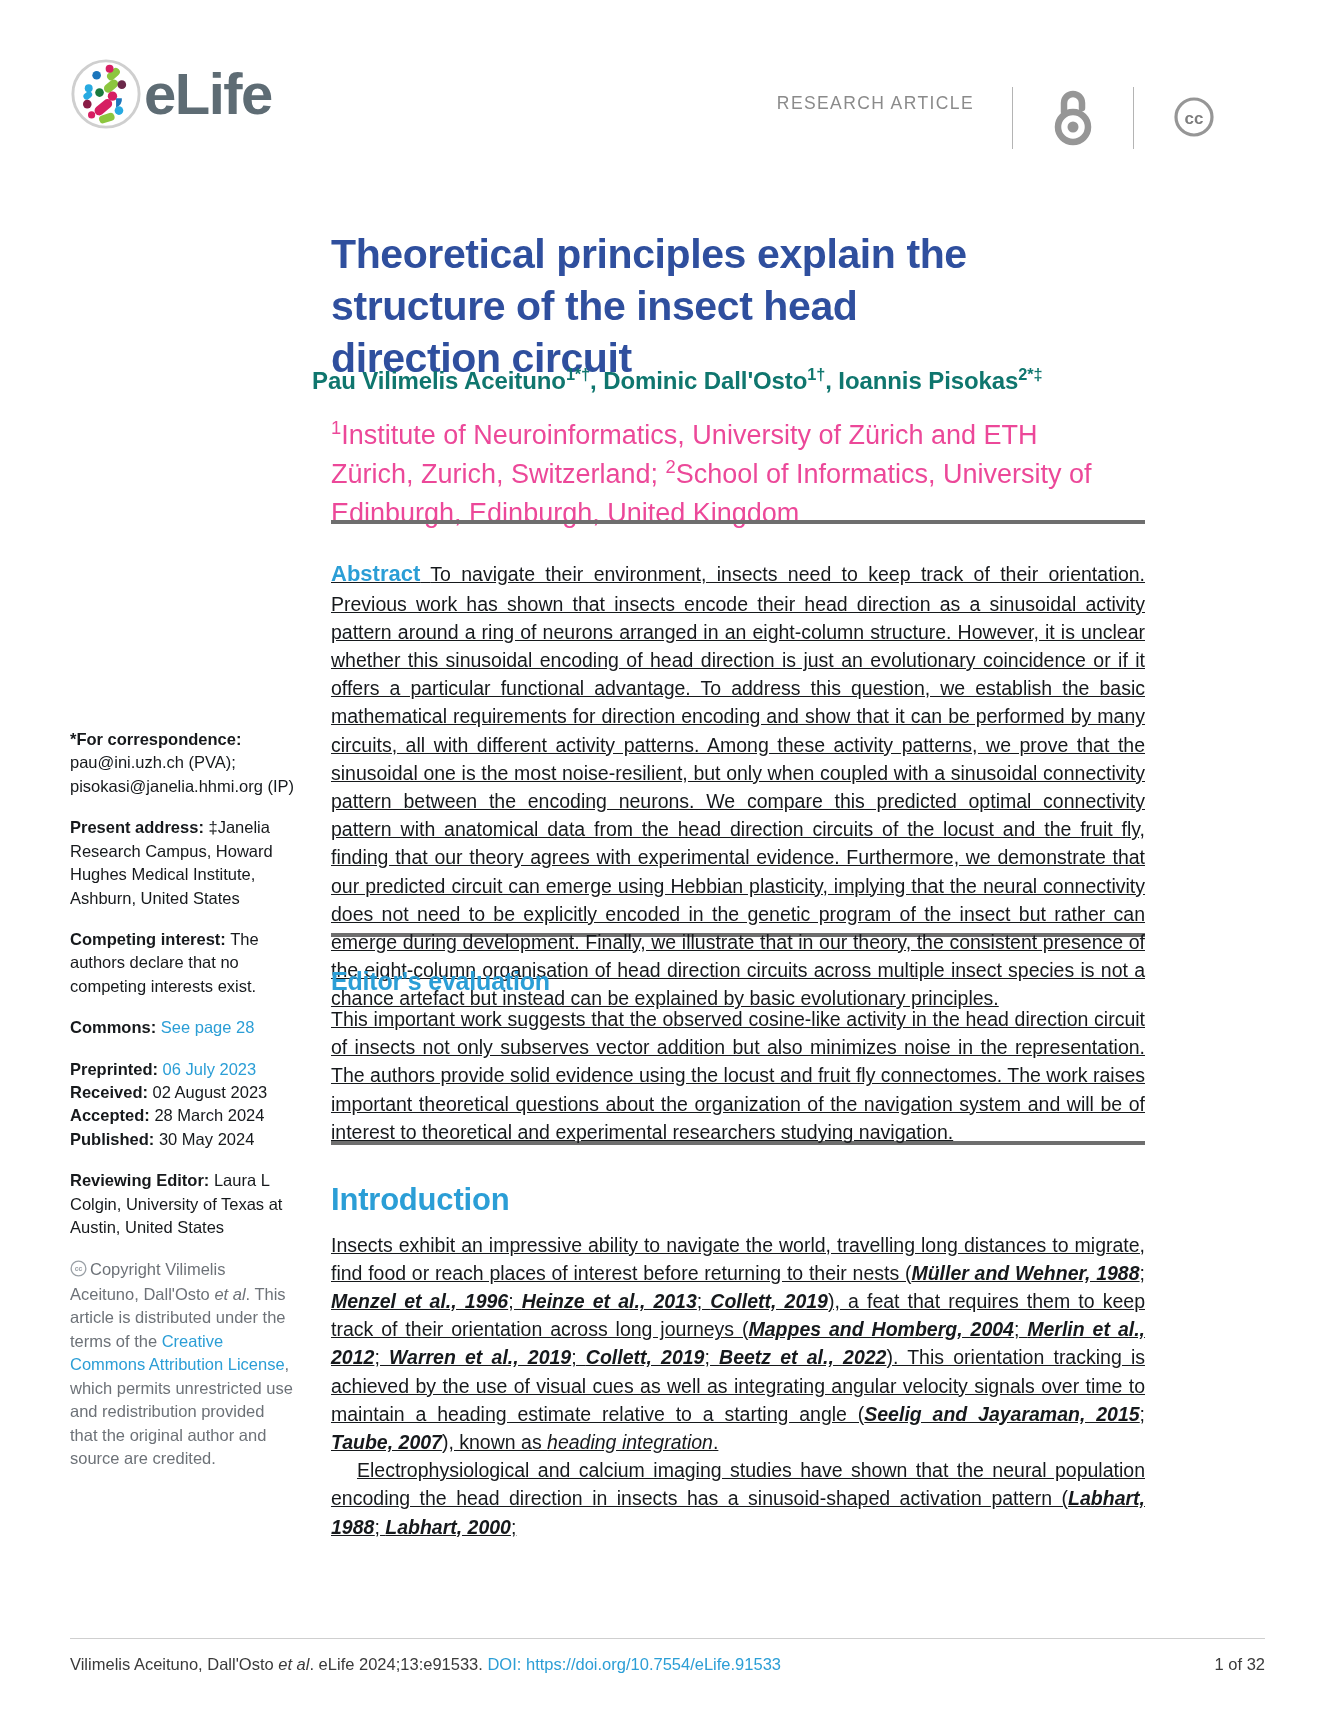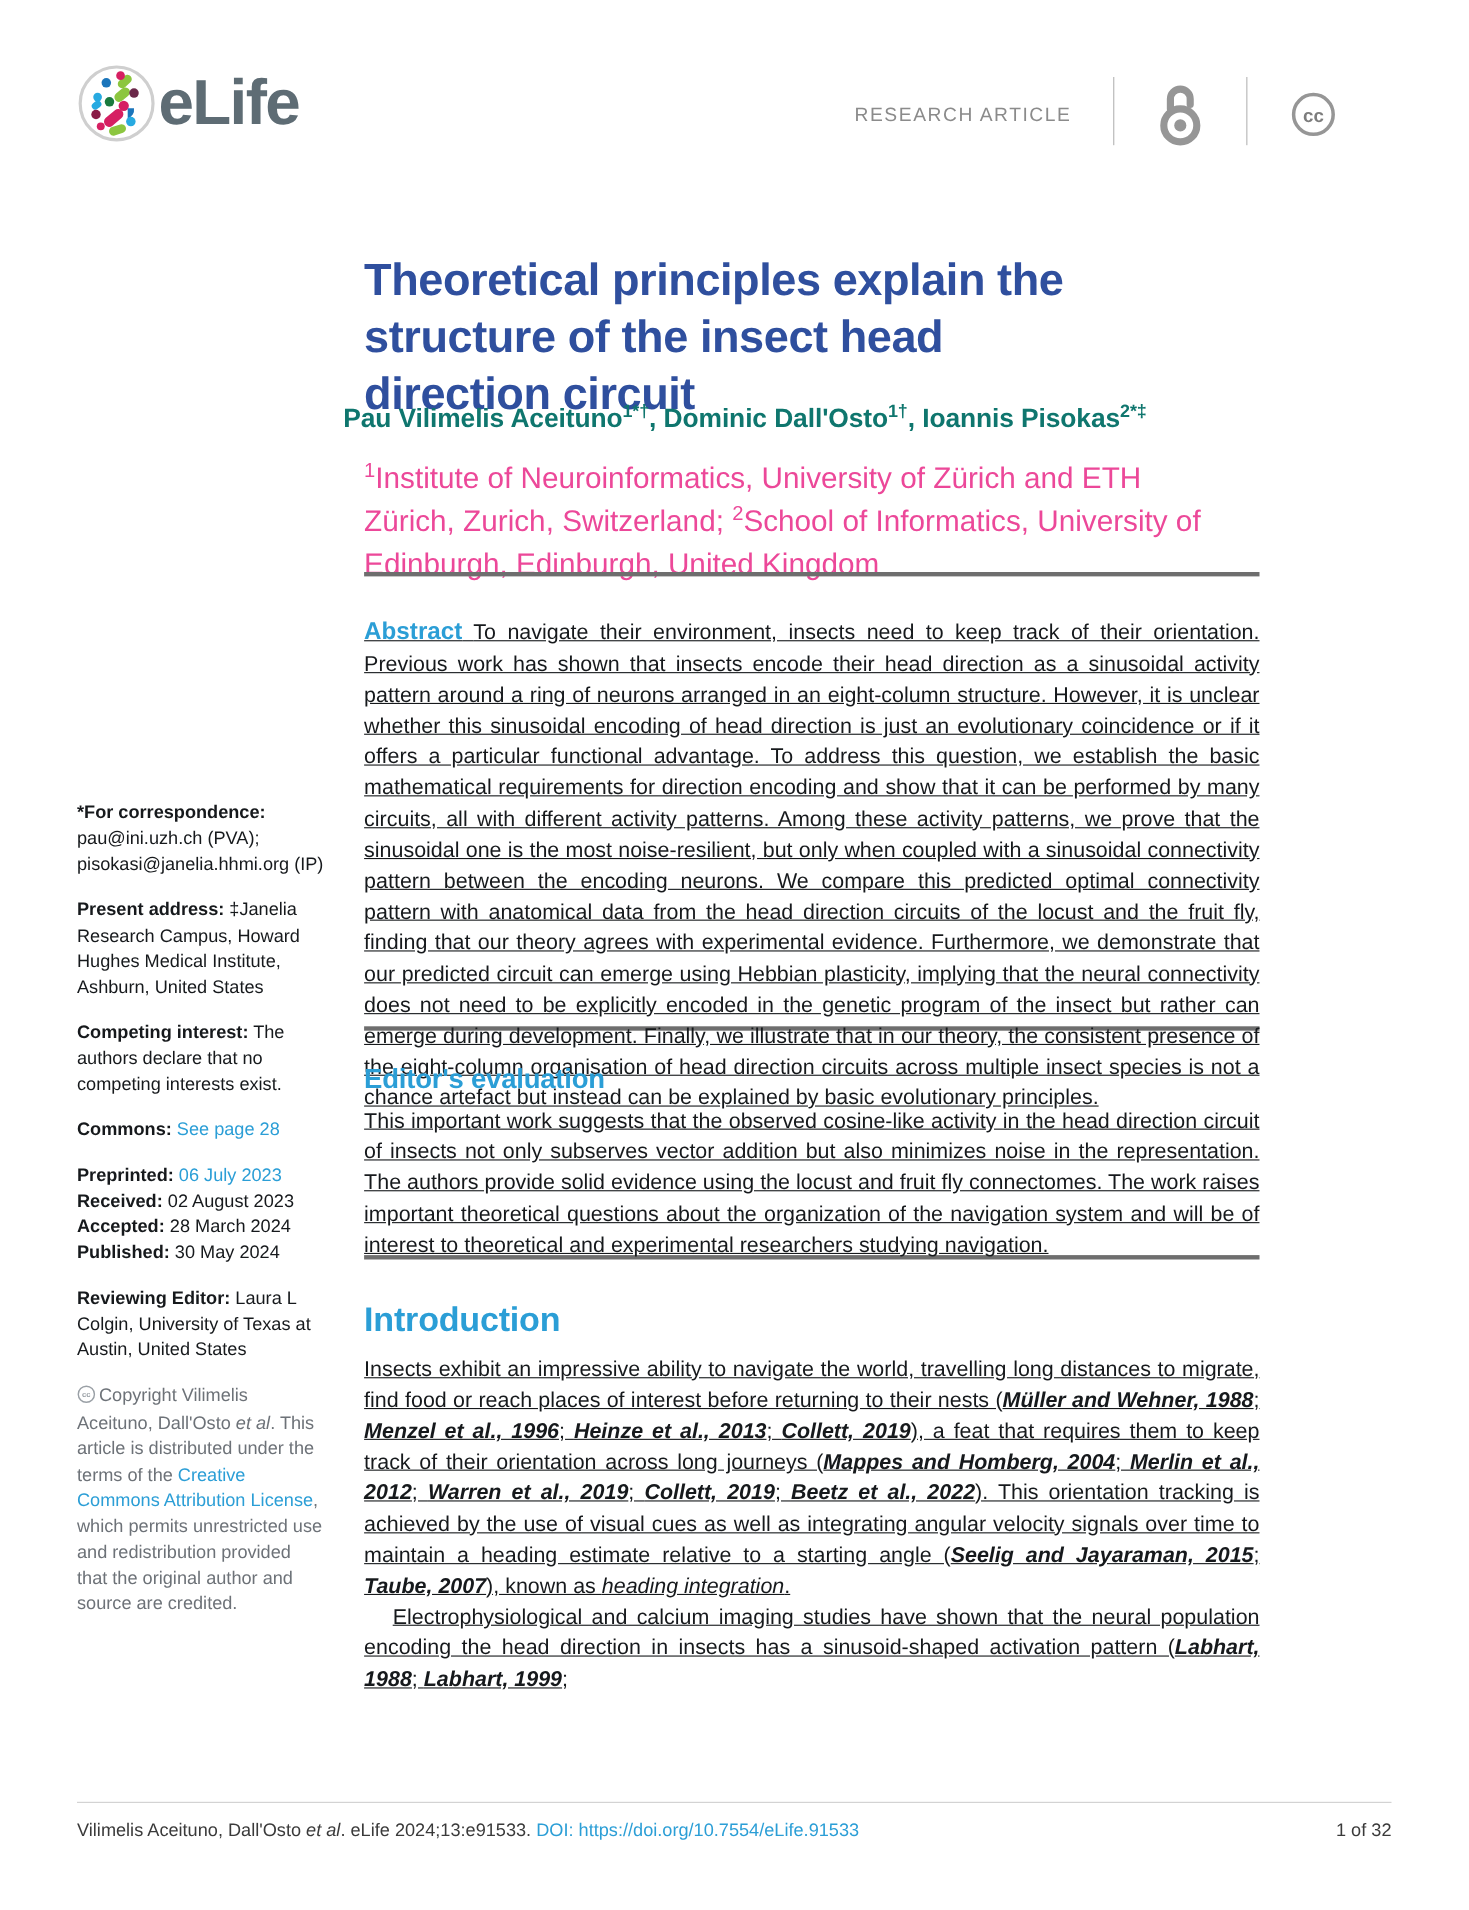--- a/index.html
+++ b/index.html
@@ -47,23 +47,22 @@
     font-size: 58px;
     font-weight: 700;
     color: #5e6c74;
     letter-spacing: -1.5px;
     line-height: 1;
     margin-left: -4px;
   }
   .header-right {
     position: absolute;
     right: 0;
-    top: 22px;
-    display: flex;
-    align-items: center;
+    top: 35px;
+    display: flex;
     height: 48px;
   }
   .article-type {
     font-size: 17.5px;
     letter-spacing: 1.4px;
     color: #8b8b8b;
     font-weight: 400;
     padding-right: 38px;
   }
   .hdivider {
@@ -278,21 +277,21 @@
   </div>
 
   <div class="maincol" id="editor">
     <h2 class="section-head">Editor's evaluation</h2>
     <p class="para">This important work suggests that the observed cosine-like activity in the head direction circuit of insects not only subserves vector addition but also minimizes noise in the representation. The authors provide solid evidence using the locust and fruit fly connectomes. The work raises important theoretical questions about the organization of the navigation system and will be of interest to theoretical and experimental researchers studying navigation.</p>
   </div>
 
   <div class="maincol" id="intro">
     <h2 class="section-head big">Introduction</h2>
     <p class="para"><span>Insects exhibit an impressive ability to navigate the world, travelling long distances to migrate, find food or reach places of interest before returning to their nests (</span><span class="ref">Müller and Wehner, 1988</span><span>; </span><span class="ref">Menzel et al., 1996</span><span>; </span><span class="ref">Heinze et al., 2013</span><span>; </span><span class="ref">Collett, 2019</span><span>), a feat that requires them to keep track of their orientation across long journeys (</span><span class="ref">Mappes and Homberg, 2004</span><span>; </span><span class="ref">Merlin et al., 2012</span><span>; </span><span class="ref">Warren et al., 2019</span><span>; </span><span class="ref">Collett, 2019</span><span>; </span><span class="ref">Beetz et al., 2022</span><span>). This orientation tracking is achieved by the use of visual cues as well as integrating angular velocity signals over time to maintain a heading estimate relative to a starting angle (</span><span class="ref">Seelig and Jayaraman, 2015</span><span>; </span><span class="ref">Taube, 2007</span><span>), known as </span><span class="ital">heading integration</span><span>.</span></p>
-    <p class="para indent"><span>Electrophysiological and calcium imaging studies have shown that the neural population encoding the head direction in insects has a sinusoid-shaped activation pattern (</span><span class="ref">Labhart, 1988</span><span>; </span><span class="ref">Labhart, 1999</span><span>;</span></p>
+    <p class="para indent"><span>Electrophysiological and calcium imaging studies have shown that the neural population encoding the head direction in insects has a sinusoid-shaped activation pattern (</span><span class="ref">Labhart, 1988</span><span>; </span><span class="ref">Labhart, 2000</span><span>;</span></p>
   </div>
 
   <div class="sidebar">
 
     <div class="sb-block">
       <span class="sb-label">*For correspondence:</span><br>
       <span>pau@ini.uzh.ch (PVA);</span><br>
       <span>pisokasi@janelia.hhmi.org (IP)</span>
     </div>
 

